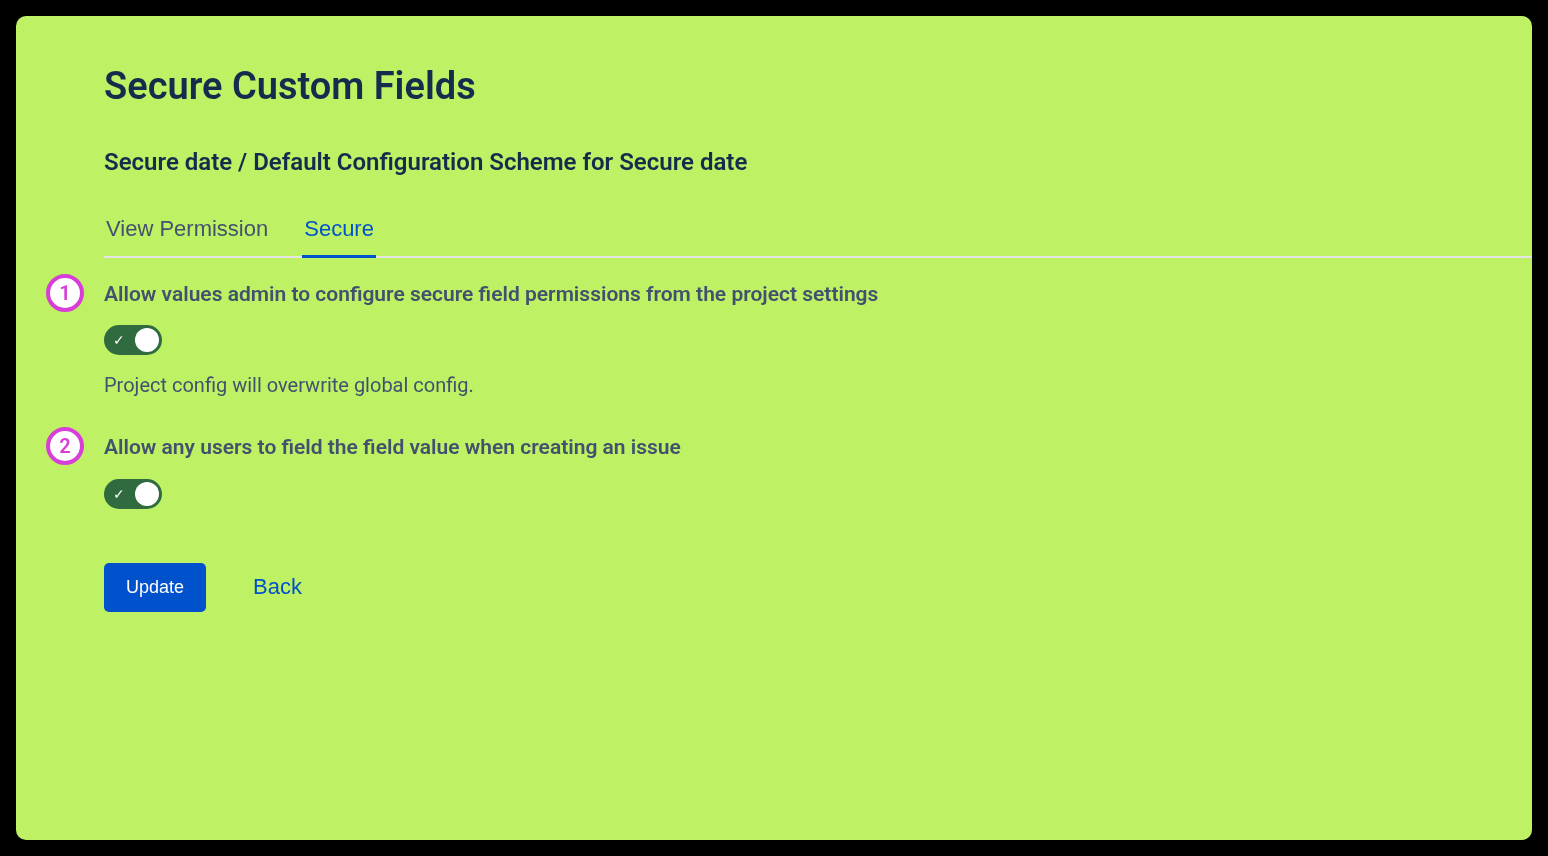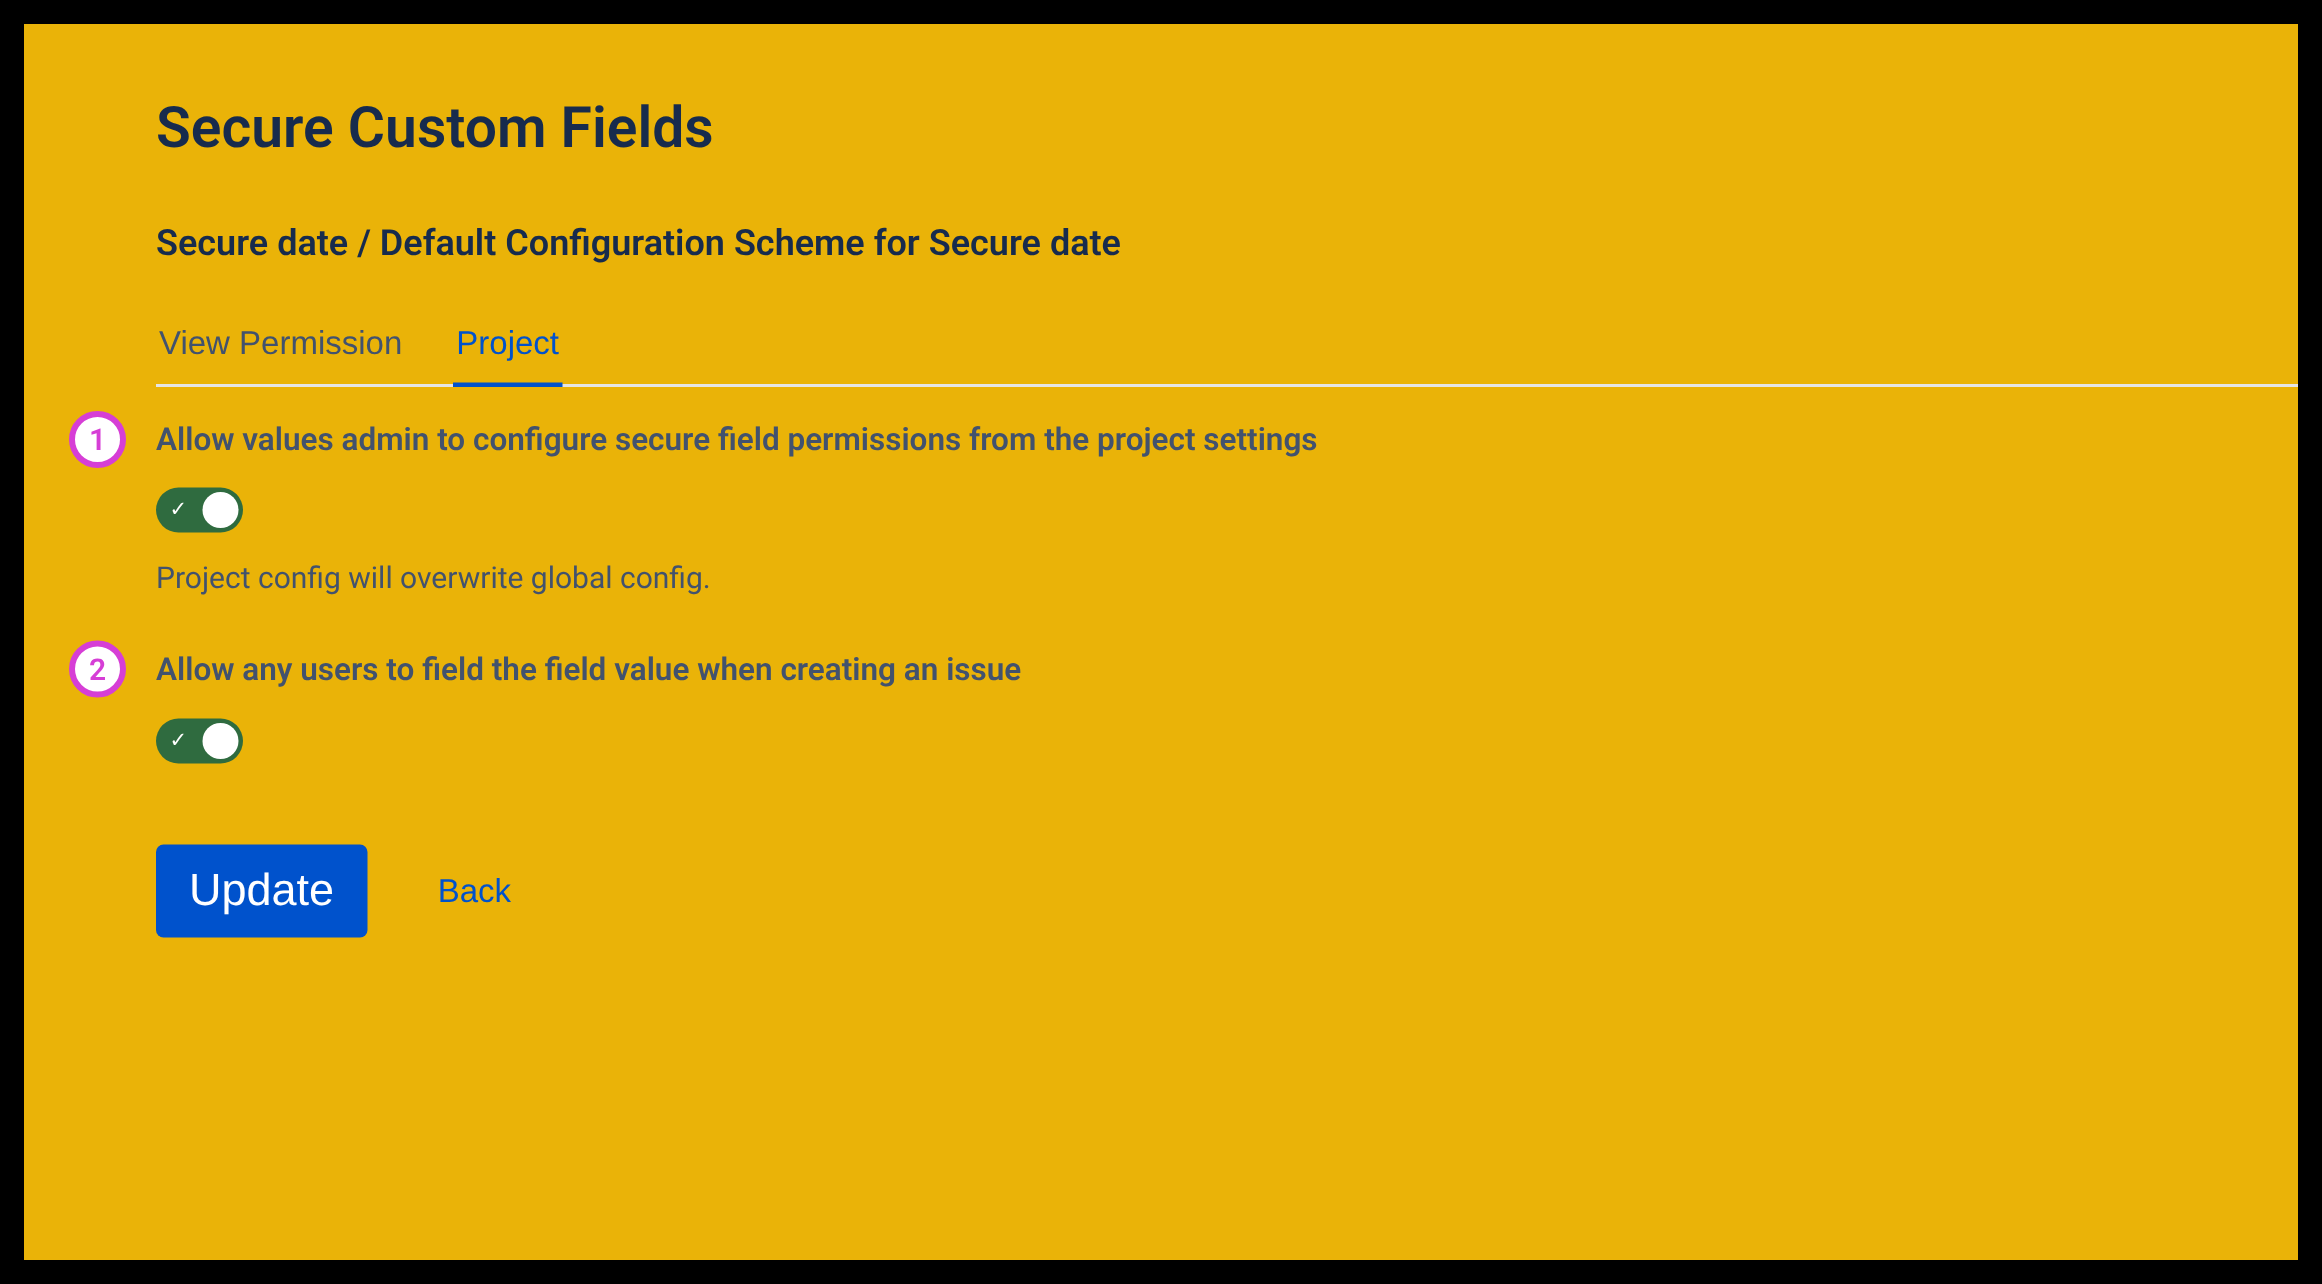--- a/index.html
+++ b/index.html
@@ -8,24 +8,24 @@
       box-sizing: border-box;
     }
     body {
       font-family: -apple-system, BlinkMacSystemFont, "Segoe UI", Roboto, Helvetica, Arial, sans-serif;
       background: #000;
       padding: 16px;
       width: 1548px;
       height: 856px;
     }
     .frame {
-      background: #eab308;
+      background: #bef264;
       width: 100%;
       height: 100%;
-      border-radius: 0;
+      border-radius: 10px;
       padding: 48px 0 0 88px;
       position: relative;
       overflow: hidden;
     }
     .page-title {
       font-size: 38px;
       font-weight: 600;
       color: #172B4D;
       margin-bottom: 40px;
     }
@@ -133,21 +133,21 @@
       gap: 24px;
       align-items: center;
       margin-top: 32px;
     }
     .btn-primary {
       background: #0052CC;
       color: #fff;
       border: none;
       border-radius: 5px;
       padding: 14px 22px;
-      font-size: 30px;
+      font-size: 18px;
       font-weight: 500;
       cursor: pointer;
     }
     .btn-link {
       background: none;
       border: none;
       color: #0052CC;
       font-size: 22px;
       font-weight: 500;
       cursor: pointer;
@@ -156,21 +156,21 @@
   </style>
 </head>
 <body>
 
 <div class="frame">
   <h1 class="page-title">Secure Custom Fields</h1>
   <h2 class="subtitle">Secure date / Default Configuration Scheme for Secure date</h2>
 
   <div class="tabs">
     <button class="tab">View Permission</button>
-    <button class="tab active">Project</button>
+    <button class="tab active">Secure</button>
   </div>
 
   <div class="content">
 
     <div class="setting-row">
       <div class="annotation">1</div>
       <div class="setting-label">Allow values admin to configure secure field permissions from the project settings</div>
       <div class="toggle">
         <span class="check">✓</span>
       </div>

